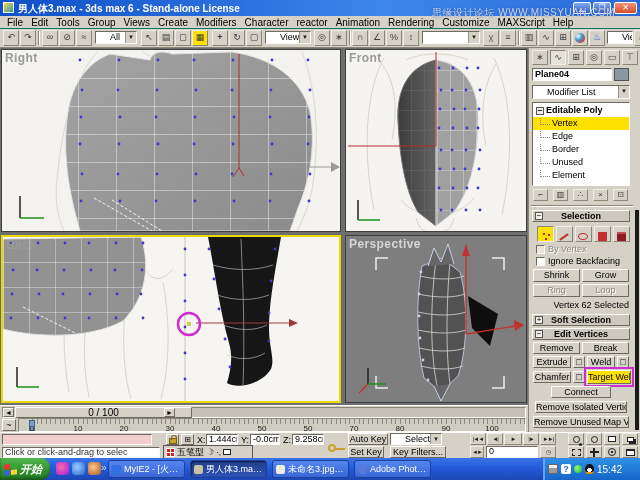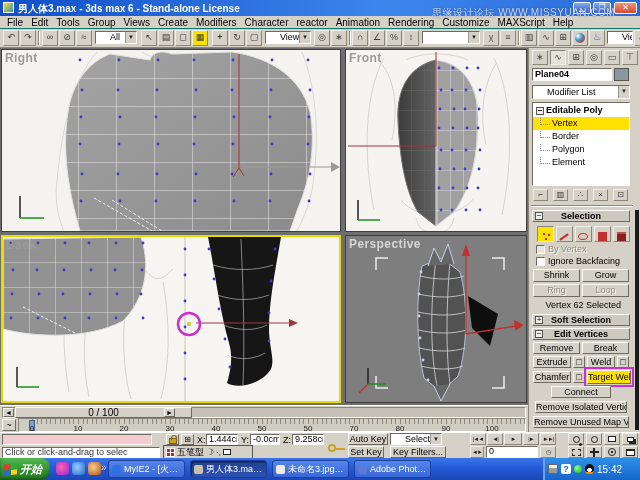--- a/index.html
+++ b/index.html
@@ -443,25 +443,29 @@
         <div class="stk-row bold">
           <span class="pmbox">−</span>
           <span>Editable Poly</span>
         </div>
         <div class="stk-row sel">
           <span class="tree"></span>
           <span>Vertex</span>
         </div>
         <div class="stk-row">
           <span class="tree"></span>
-          <span>Border</span>
+          <span>Edge</span>
         </div>
         <div class="stk-row">
           <span class="tree"></span>
-          <span>Polygon</span>
+          <span>Border</span>
+        </div>
+        <div class="stk-row">
+          <span class="tree"></span>
+          <span>Unused</span>
         </div>
         <div class="stk-row">
           <span class="tree"></span>
           <span>Element</span>
         </div>
       </div>
 
     <span class="ico small" style="left:4px;top:141px;">⌐</span>
     <span class="ico small" style="left:24px;top:141px;">▥</span>
     <span class="ico small" style="left:44px;top:141px;">∴</span>
@@ -476,21 +480,21 @@
     <span class="so-ico" style="left:65px;top:178px;"><span class="mi mi-poly"></span></span>
     <span class="so-ico" style="left:84px;top:178px;"><span class="mi mi-elem"></span></span>
     <span class="cb" style="left:7px;top:197px;background:#e8e5dd;"></span>
     <span class="lbl" style="left:19px;top:196px;color:#8d897e;text-shadow:1px 1px 0 #fff;">By Vertex</span>
     <span class="cb" style="left:7px;top:209px;"></span>
     <span class="lbl" style="left:19px;top:208px;">Ignore Backfacing</span>
     <span class="btn" style="left:4px;top:221px;width:47px;height:13px;">Shrink</span>
     <span class="btn" style="left:53px;top:221px;width:47px;height:13px;">Grow</span>
     <span class="btn dis" style="left:4px;top:236px;width:47px;height:13px;">Ring</span>
     <span class="btn dis" style="left:53px;top:236px;width:47px;height:13px;">Loop</span>
-    <span class="lbl" style="left:0;top:252px;width:92px;text-align:right;">Vertex 62 Selected</span>
+    <span class="lbl" style="left:0;top:252px;width:100px;text-align:right;">Vertex 62 Selected</span>
 
     <div class="roll" style="left:3px;top:266px;"><span class="pm">+</span><span>Soft Selection</span></div>
 
     <div class="roll" style="left:3px;top:280px;"><span class="pm">−</span><span>Edit Vertices</span></div>
     <span class="btn" style="left:4px;top:294px;width:47px;height:12px;">Remove</span>
     <span class="btn" style="left:53px;top:294px;width:47px;height:12px;">Break</span>
     <span class="btn" style="left:4px;top:308px;width:38px;height:12px;">Extrude</span>
     <span class="btn" style="left:44px;top:308px;width:12px;height:12px;">□</span>
     <span class="btn" style="left:58px;top:308px;width:28px;height:12px;">Weld</span>
     <span class="btn" style="left:88px;top:308px;width:12px;height:12px;">□</span>

